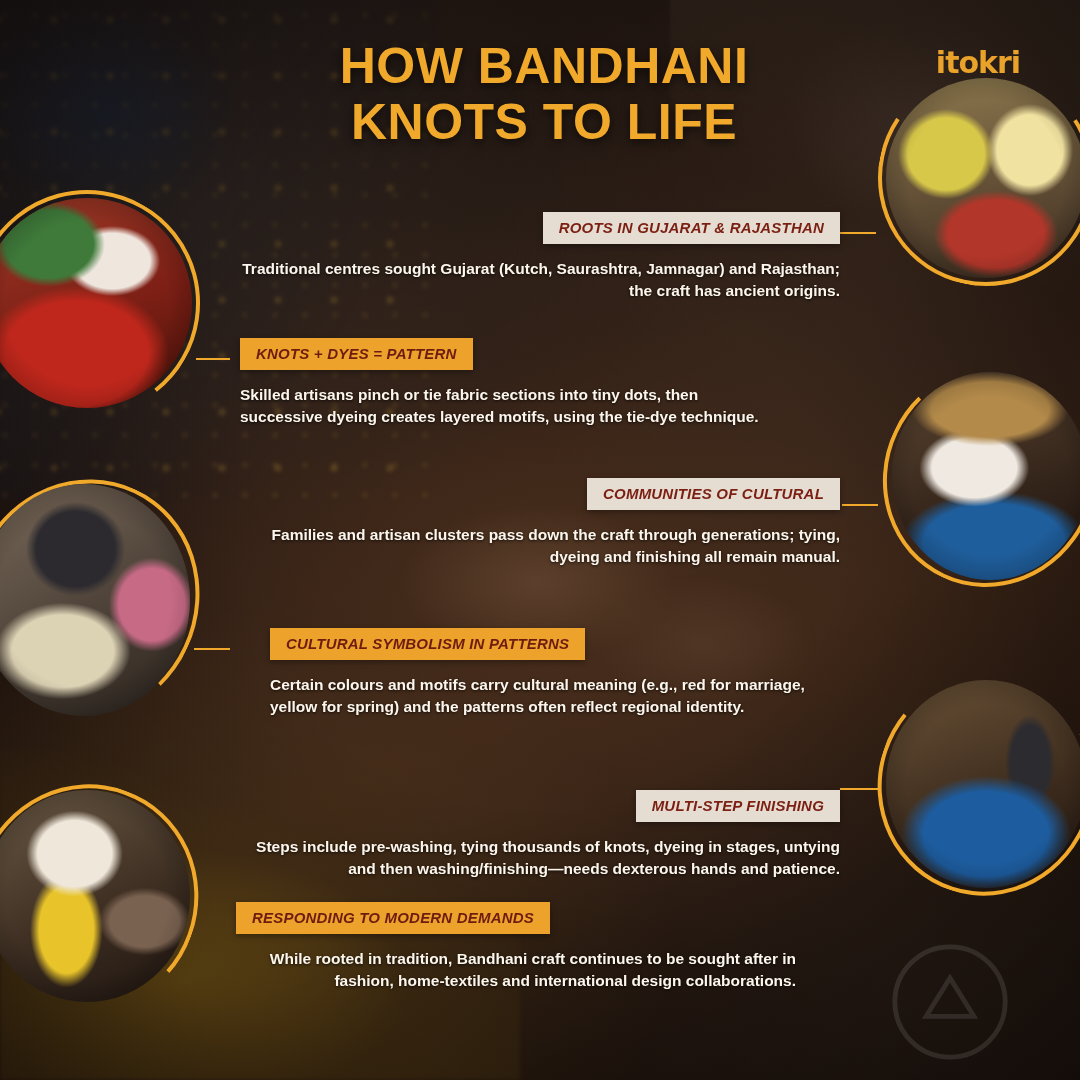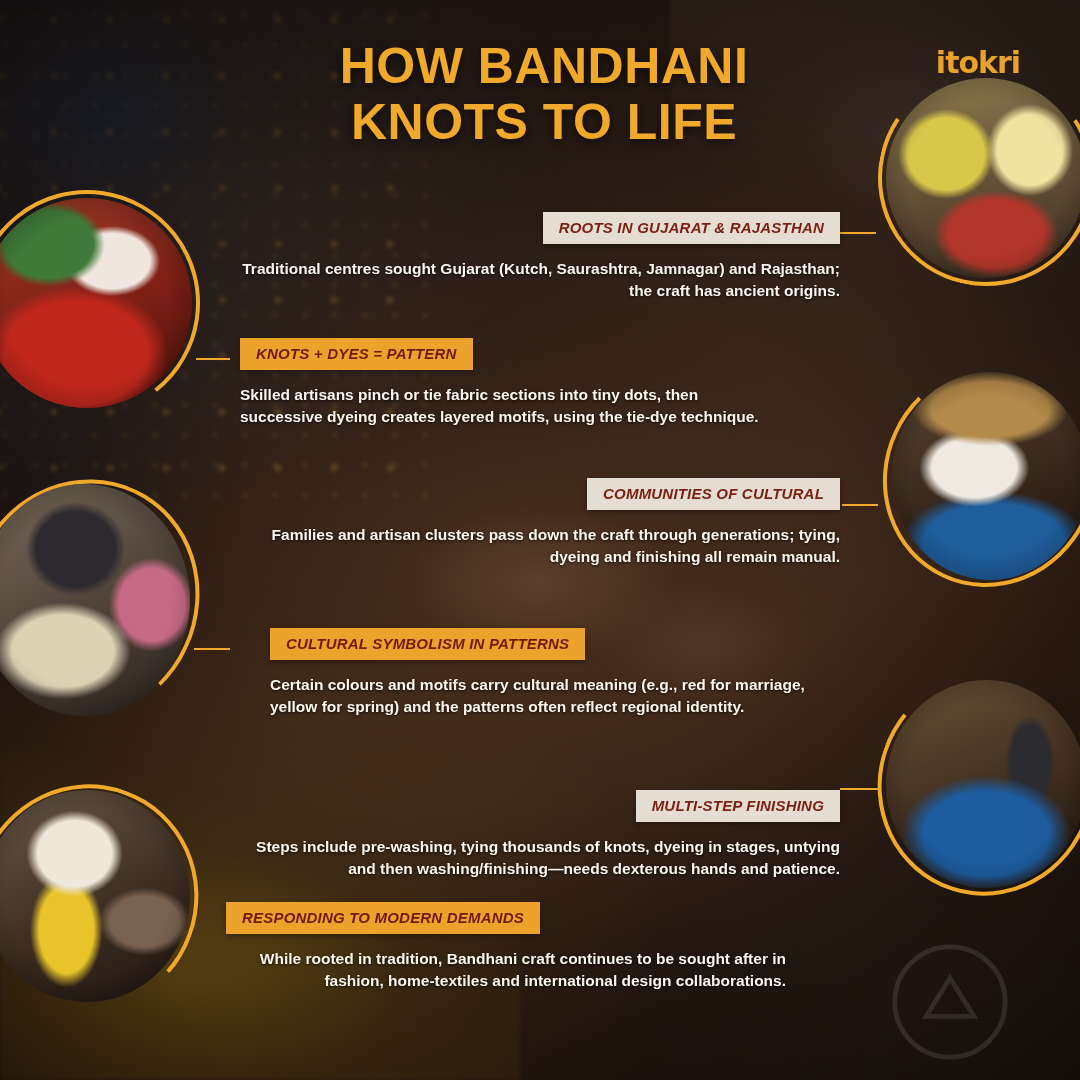--- a/index.html
+++ b/index.html
@@ -264,18 +264,18 @@
   <div class="block ta-left" style="left:226px; top:628px; width:600px;margin-left:44px;">
     <span class="chip orange">CULTURAL SYMBOLISM IN PATTERNS</span>
     <div class="body" style="width:545px;">Certain colours and motifs carry cultural meaning (e.g., red for marriage, yellow for spring) and the patterns often reflect regional identity.</div>
   </div>
 
   <div class="block ta-right" style="right:240px; top:768px; width:600px;margin-top:22px;">
     <span class="chip">MULTI-STEP FINISHING</span>
     <div class="body">Steps include pre-washing, tying thousands of knots, dyeing in stages, untying and then washing/finishing—needs dexterous hands and patience.</div>
   </div>
 
-  <div class="block ta-left" style="left:226px; top:902px; width:600px;">
+  <div class="block ta-left" style="left:236px; top:902px; width:600px;">
     <span class="chip orange">RESPONDING TO MODERN DEMANDS</span>
     <div class="body" style="width:560px;text-align:right;">While rooted in tradition, Bandhani craft continues to be sought after in fashion, home-textiles and international design collaborations.</div>
   </div>
 
 </div>
 
 </body></html>

